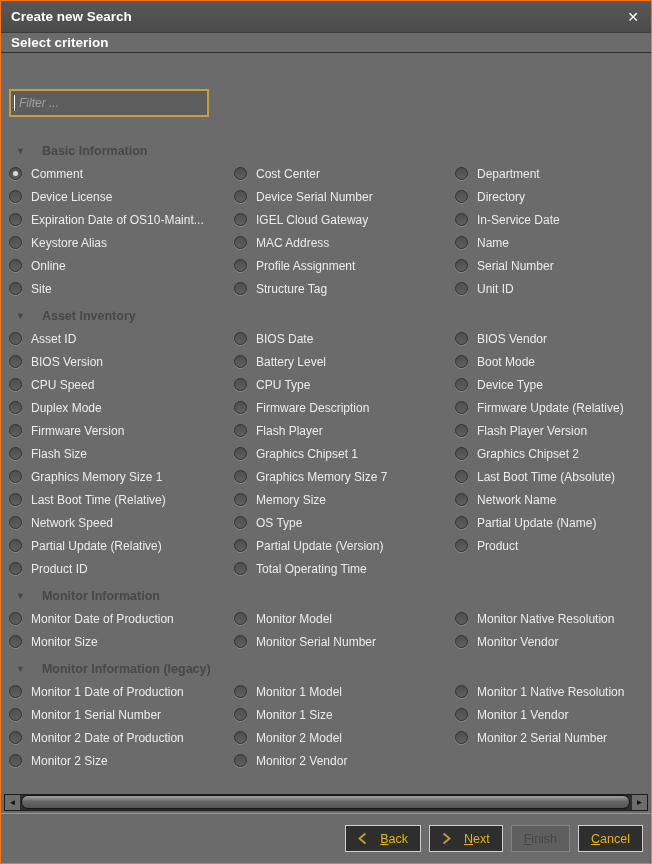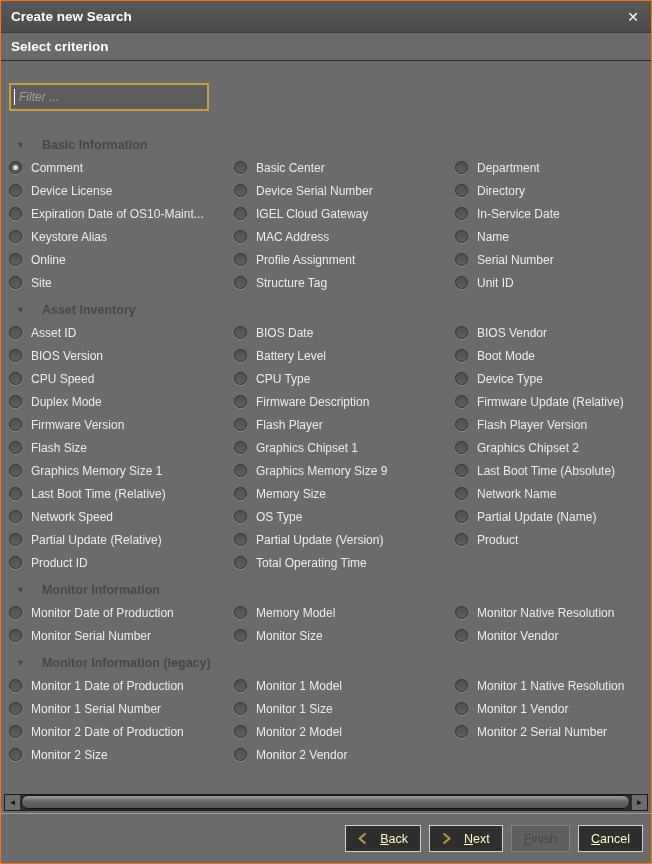--- a/index.html
+++ b/index.html
@@ -17,29 +17,29 @@
     height:32px; flex:none;
     background:linear-gradient(180deg,#585858,#4b4b4b);
     border-bottom:1px solid #3a3a3a;
     display:flex; align-items:center;
     padding:0 12px 0 10px;
   }
   .titlebar .title { flex:1; color:#ffffff; font-weight:bold; font-size:13.5px; }
   .titlebar .close { color:#ffffff; font-size:14px; line-height:1; cursor:pointer; }
   
   .subtitlebar {
-    height:28px; flex:none;
+    height:20px; flex:none;
     border-bottom:1px solid #2b2b2b;
     display:flex; align-items:center;
     padding:0 10px;
     color:#ffffff; font-weight:bold; font-size:13.5px;
   }
   
   .content { flex:1; padding:0 8px; overflow:hidden; }
-  .filter-wrap { position:relative; width:200px; margin-top:22px; }
+  .filter-wrap { position:relative; width:200px; margin-top:36px; }
   .filter-input {
     width:200px; height:28px;
     background:#5d5d5d;
     border:2px solid #c79d3d;
     color:#e8e8e8; font-size:12px;
     padding:0 6px 0 8px;
     font-family:"Liberation Sans", sans-serif;
     outline:none;
   }
   .filter-input::placeholder { color:#a0a0a0; font-style:italic; }
@@ -95,21 +95,21 @@
   
   .footer {
     flex:none; height:49px;
     display:flex; align-items:center; justify-content:flex-end;
     padding-right:8px;
   }
   .btn {
     height:27px;
     background:#2e2e2e;
     border:1px solid #cfcfcf;
-    color:#fef9c3; font-size:12.5px;
+    color:#eab308; font-size:12.5px;
     font-family:"Liberation Sans", sans-serif;
     display:flex; align-items:center; justify-content:center;
     padding:0 12px; margin-left:8px;
     cursor:pointer;
   }
   .btn .chev { display:flex; margin-right:13px; }
   .btn u { text-decoration:underline; }
   .btn.disabled { background:#5f5f5f; border-color:#828282; color:#464646; cursor:default; }
   .btn.cancel { margin-left:8px; }
 </style>
@@ -137,21 +137,21 @@
       <span class="section-label">Basic Information</span>
     </div>
     <div class="grid">
   <div class="item selected">
     <span class="radio"></span>
     <span class="item-label">Comment</span>
   </div>
 
   <div class="item">
     <span class="radio"></span>
-    <span class="item-label">Basic Center</span>
+    <span class="item-label">Cost Center</span>
   </div>
 
   <div class="item">
     <span class="radio"></span>
     <span class="item-label">Department</span>
   </div>
 
   <div class="item">
     <span class="radio"></span>
     <span class="item-label">Device License</span>
@@ -326,21 +326,21 @@
     <span class="item-label">Graphics Chipset 2</span>
   </div>
 
   <div class="item">
     <span class="radio"></span>
     <span class="item-label">Graphics Memory Size 1</span>
   </div>
 
   <div class="item">
     <span class="radio"></span>
-    <span class="item-label">Graphics Memory Size 9</span>
+    <span class="item-label">Graphics Memory Size 7</span>
   </div>
 
   <div class="item">
     <span class="radio"></span>
     <span class="item-label">Last Boot Time (Absolute)</span>
   </div>
 
   <div class="item">
     <span class="radio"></span>
     <span class="item-label">Last Boot Time (Relative)</span>
@@ -404,36 +404,36 @@
       <span class="section-label">Monitor Information</span>
     </div>
     <div class="grid">
   <div class="item">
     <span class="radio"></span>
     <span class="item-label">Monitor Date of Production</span>
   </div>
 
   <div class="item">
     <span class="radio"></span>
-    <span class="item-label">Memory Model</span>
+    <span class="item-label">Monitor Model</span>
   </div>
 
   <div class="item">
     <span class="radio"></span>
     <span class="item-label">Monitor Native Resolution</span>
   </div>
 
   <div class="item">
     <span class="radio"></span>
+    <span class="item-label">Monitor Size</span>
+  </div>
+
+  <div class="item">
+    <span class="radio"></span>
     <span class="item-label">Monitor Serial Number</span>
-  </div>
-
-  <div class="item">
-    <span class="radio"></span>
-    <span class="item-label">Monitor Size</span>
   </div>
 
   <div class="item">
     <span class="radio"></span>
     <span class="item-label">Monitor Vendor</span>
   </div>
 </div>
   </div>
 
   <div class="section">

